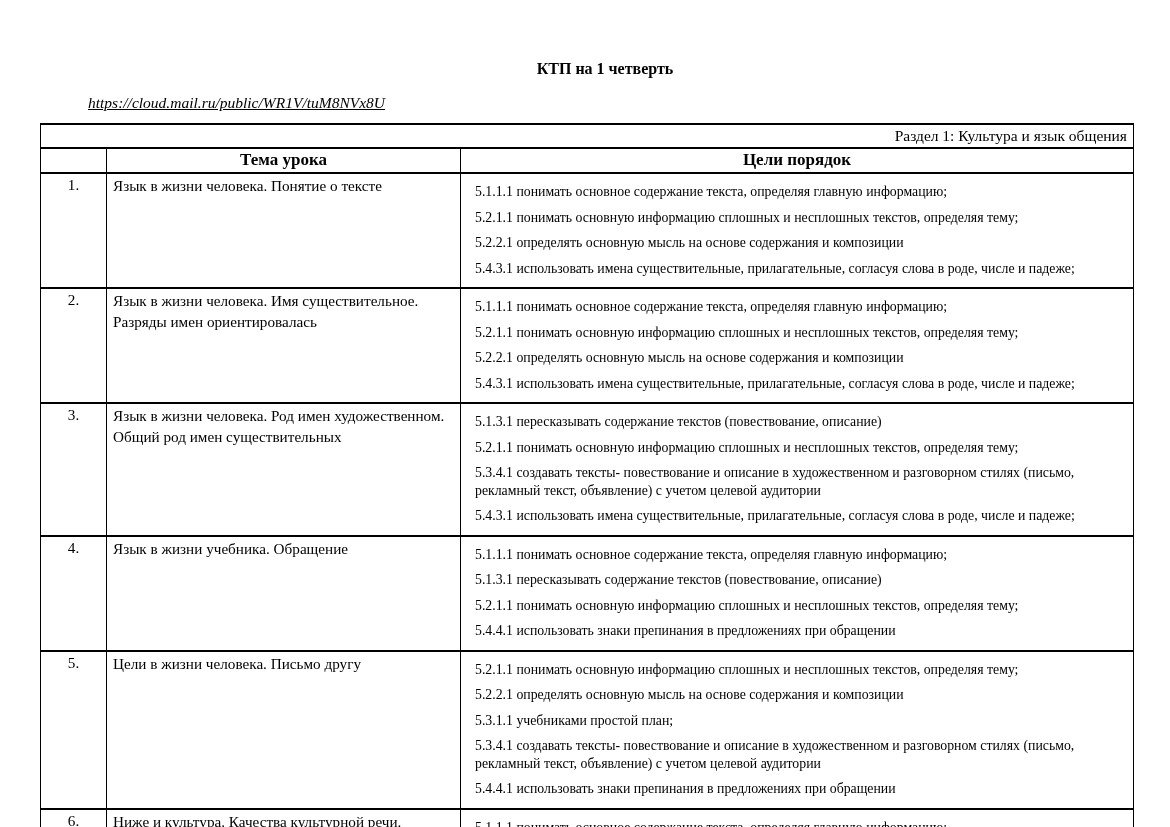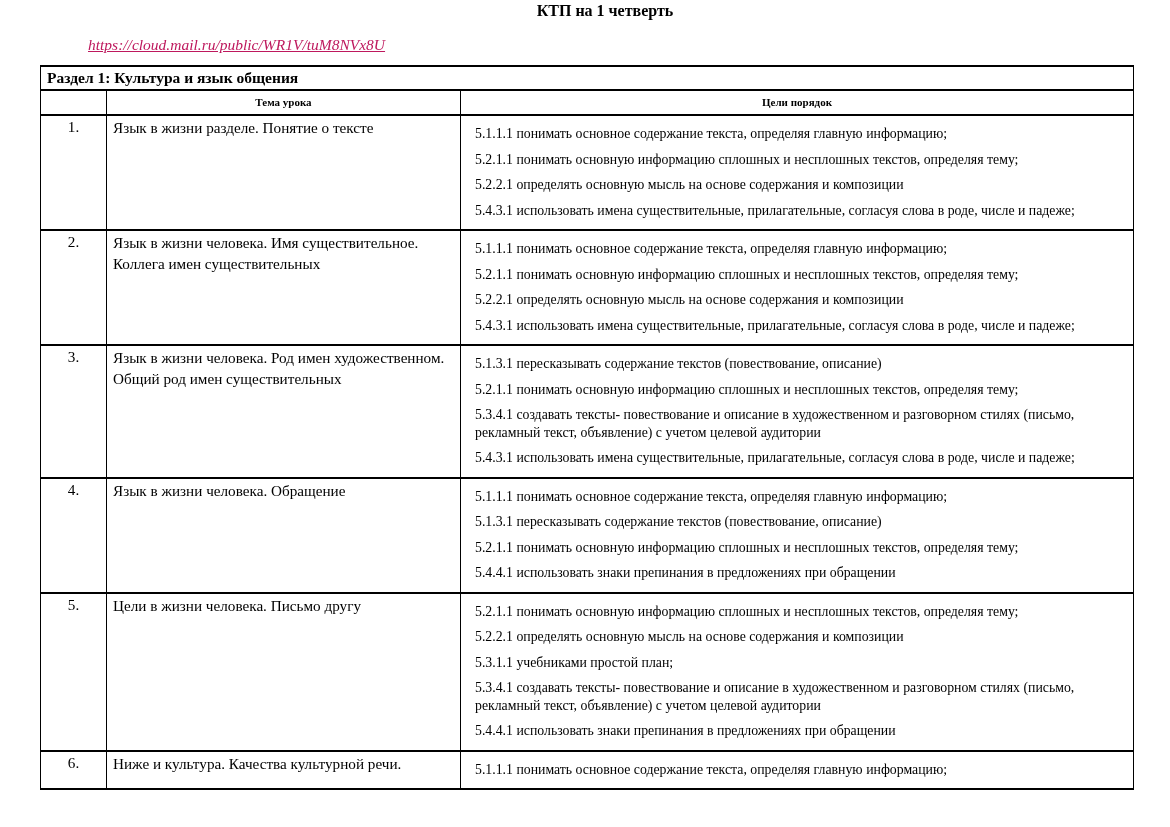--- a/index.html
+++ b/index.html
@@ -7,35 +7,36 @@
     width: 1170px; height: 827px;
     background: #ffffff;
     color: #000000;
     font-family: "Liberation Serif", "DejaVu Serif", serif;
     overflow: hidden;
   }
   .doc-page { width: 1170px; height: 827px; position: relative; }
 
   .doc-title {
     margin: 0 48px 13px 88px;
+    padding-top: 58px;
     text-align: center;
     font-weight: bold;
     font-size: 16px;
     line-height: 21px;
   }
   .doc-par {
     margin: 0 48px 11px 88px;
     font-style: italic;
     font-size: 15.5px;
     line-height: 21px;
   }
   .red-text { color: #FF0000; }
   .doc-link-par { margin: 0 48px 10px 88px; font-style: italic; font-size: 15.5px; line-height: 21px; }
   .doc-link-par a {
-    color: #be185d;
+    color: #000000;
     text-decoration: underline;
     cursor: pointer;
   }
 
   table.ktp {
     border-collapse: collapse;
     table-layout: fixed;
     margin-left: 40px;
     margin-top: 9px;
     width: 1093px;
@@ -44,29 +45,29 @@
   table.ktp td, table.ktp th {
     border-left: 1px solid #000;
     border-right: 1px solid #000;
     border-top: 2px solid #000;
     border-bottom: 2px solid #000;
     padding: 1px 6px 2px 6px;
     vertical-align: top;
     overflow: hidden;
   }
   th.section-header {
-    text-align: left;
+    text-align: right;
     font-size: 15.5px;
-    font-weight: bold;
+    font-weight: normal;
     line-height: 19px;
     padding: 0 6px 1px 6px;
   }
   th.col-header {
     text-align: center;
-    font-size: 11px;
+    font-size: 17px;
     font-weight: bold;
     line-height: 20px;
     vertical-align: middle;
     padding: 0 6px 1px 6px;
   }
   col.c-num   { width: 66px; }
   col.c-topic { width: 354px; }
   col.c-obj   { width: 673px; }
 
   td.num-cell {
@@ -110,51 +111,51 @@
       </tr>
       <tr>
         <th class="col-header"></th>
         <th class="col-header">Тема урока</th>
         <th class="col-header">Цели порядок</th>
       </tr>
     </thead>
     <tbody>
         <tr>
           <td class="num-cell">1.</td>
-          <td class="topic-cell">Язык в жизни разделе. Понятие о тексте</td>
+          <td class="topic-cell">Язык в жизни человека. Понятие о тексте</td>
           <td class="objectives-cell">
             <div>5.1.1.1 понимать основное содержание текста, определяя главную информацию;</div>
             <div>5.2.1.1 понимать основную информацию сплошных и несплошных текстов, определяя тему;</div>
             <div>5.2.2.1 определять основную мысль на основе содержания и композиции</div>
             <div>5.4.3.1 использовать имена существительные, прилагательные, согласуя слова в роде, числе и падеже;</div>
           </td>
         </tr>
         <tr>
           <td class="num-cell">2.</td>
-          <td class="topic-cell">Язык в жизни человека. Имя существительное. Коллега имен существительных</td>
+          <td class="topic-cell">Язык в жизни человека. Имя существительное. Разряды имен ориентировалась</td>
           <td class="objectives-cell">
             <div>5.1.1.1 понимать основное содержание текста, определяя главную информацию;</div>
             <div>5.2.1.1 понимать основную информацию сплошных и несплошных текстов, определяя тему;</div>
             <div>5.2.2.1 определять основную мысль на основе содержания и композиции</div>
             <div>5.4.3.1 использовать имена существительные, прилагательные, согласуя слова в роде, числе и падеже;</div>
           </td>
         </tr>
         <tr>
           <td class="num-cell">3.</td>
           <td class="topic-cell">Язык в жизни человека. Род имен художественном. Общий род имен существительных</td>
           <td class="objectives-cell">
             <div>5.1.3.1 пересказывать содержание текстов (повествование, описание)</div>
             <div>5.2.1.1 понимать основную информацию сплошных и несплошных текстов, определяя тему;</div>
             <div>5.3.4.1 создавать тексты- повествование и описание в художественном и разговорном стилях (письмо, рекламный текст, объявление) с учетом целевой аудитории</div>
             <div>5.4.3.1 использовать имена существительные, прилагательные, согласуя слова в роде, числе и падеже;</div>
           </td>
         </tr>
         <tr>
           <td class="num-cell">4.</td>
-          <td class="topic-cell">Язык в жизни человека. Обращение</td>
+          <td class="topic-cell">Язык в жизни учебника. Обращение</td>
           <td class="objectives-cell">
             <div>5.1.1.1 понимать основное содержание текста, определяя главную информацию;</div>
             <div>5.1.3.1 пересказывать содержание текстов (повествование, описание)</div>
             <div>5.2.1.1 понимать основную информацию сплошных и несплошных текстов, определяя тему;</div>
             <div>5.4.4.1 использовать знаки препинания в предложениях при обращении</div>
           </td>
         </tr>
         <tr>
           <td class="num-cell">5.</td>
           <td class="topic-cell">Цели в жизни человека. Письмо другу</td>

